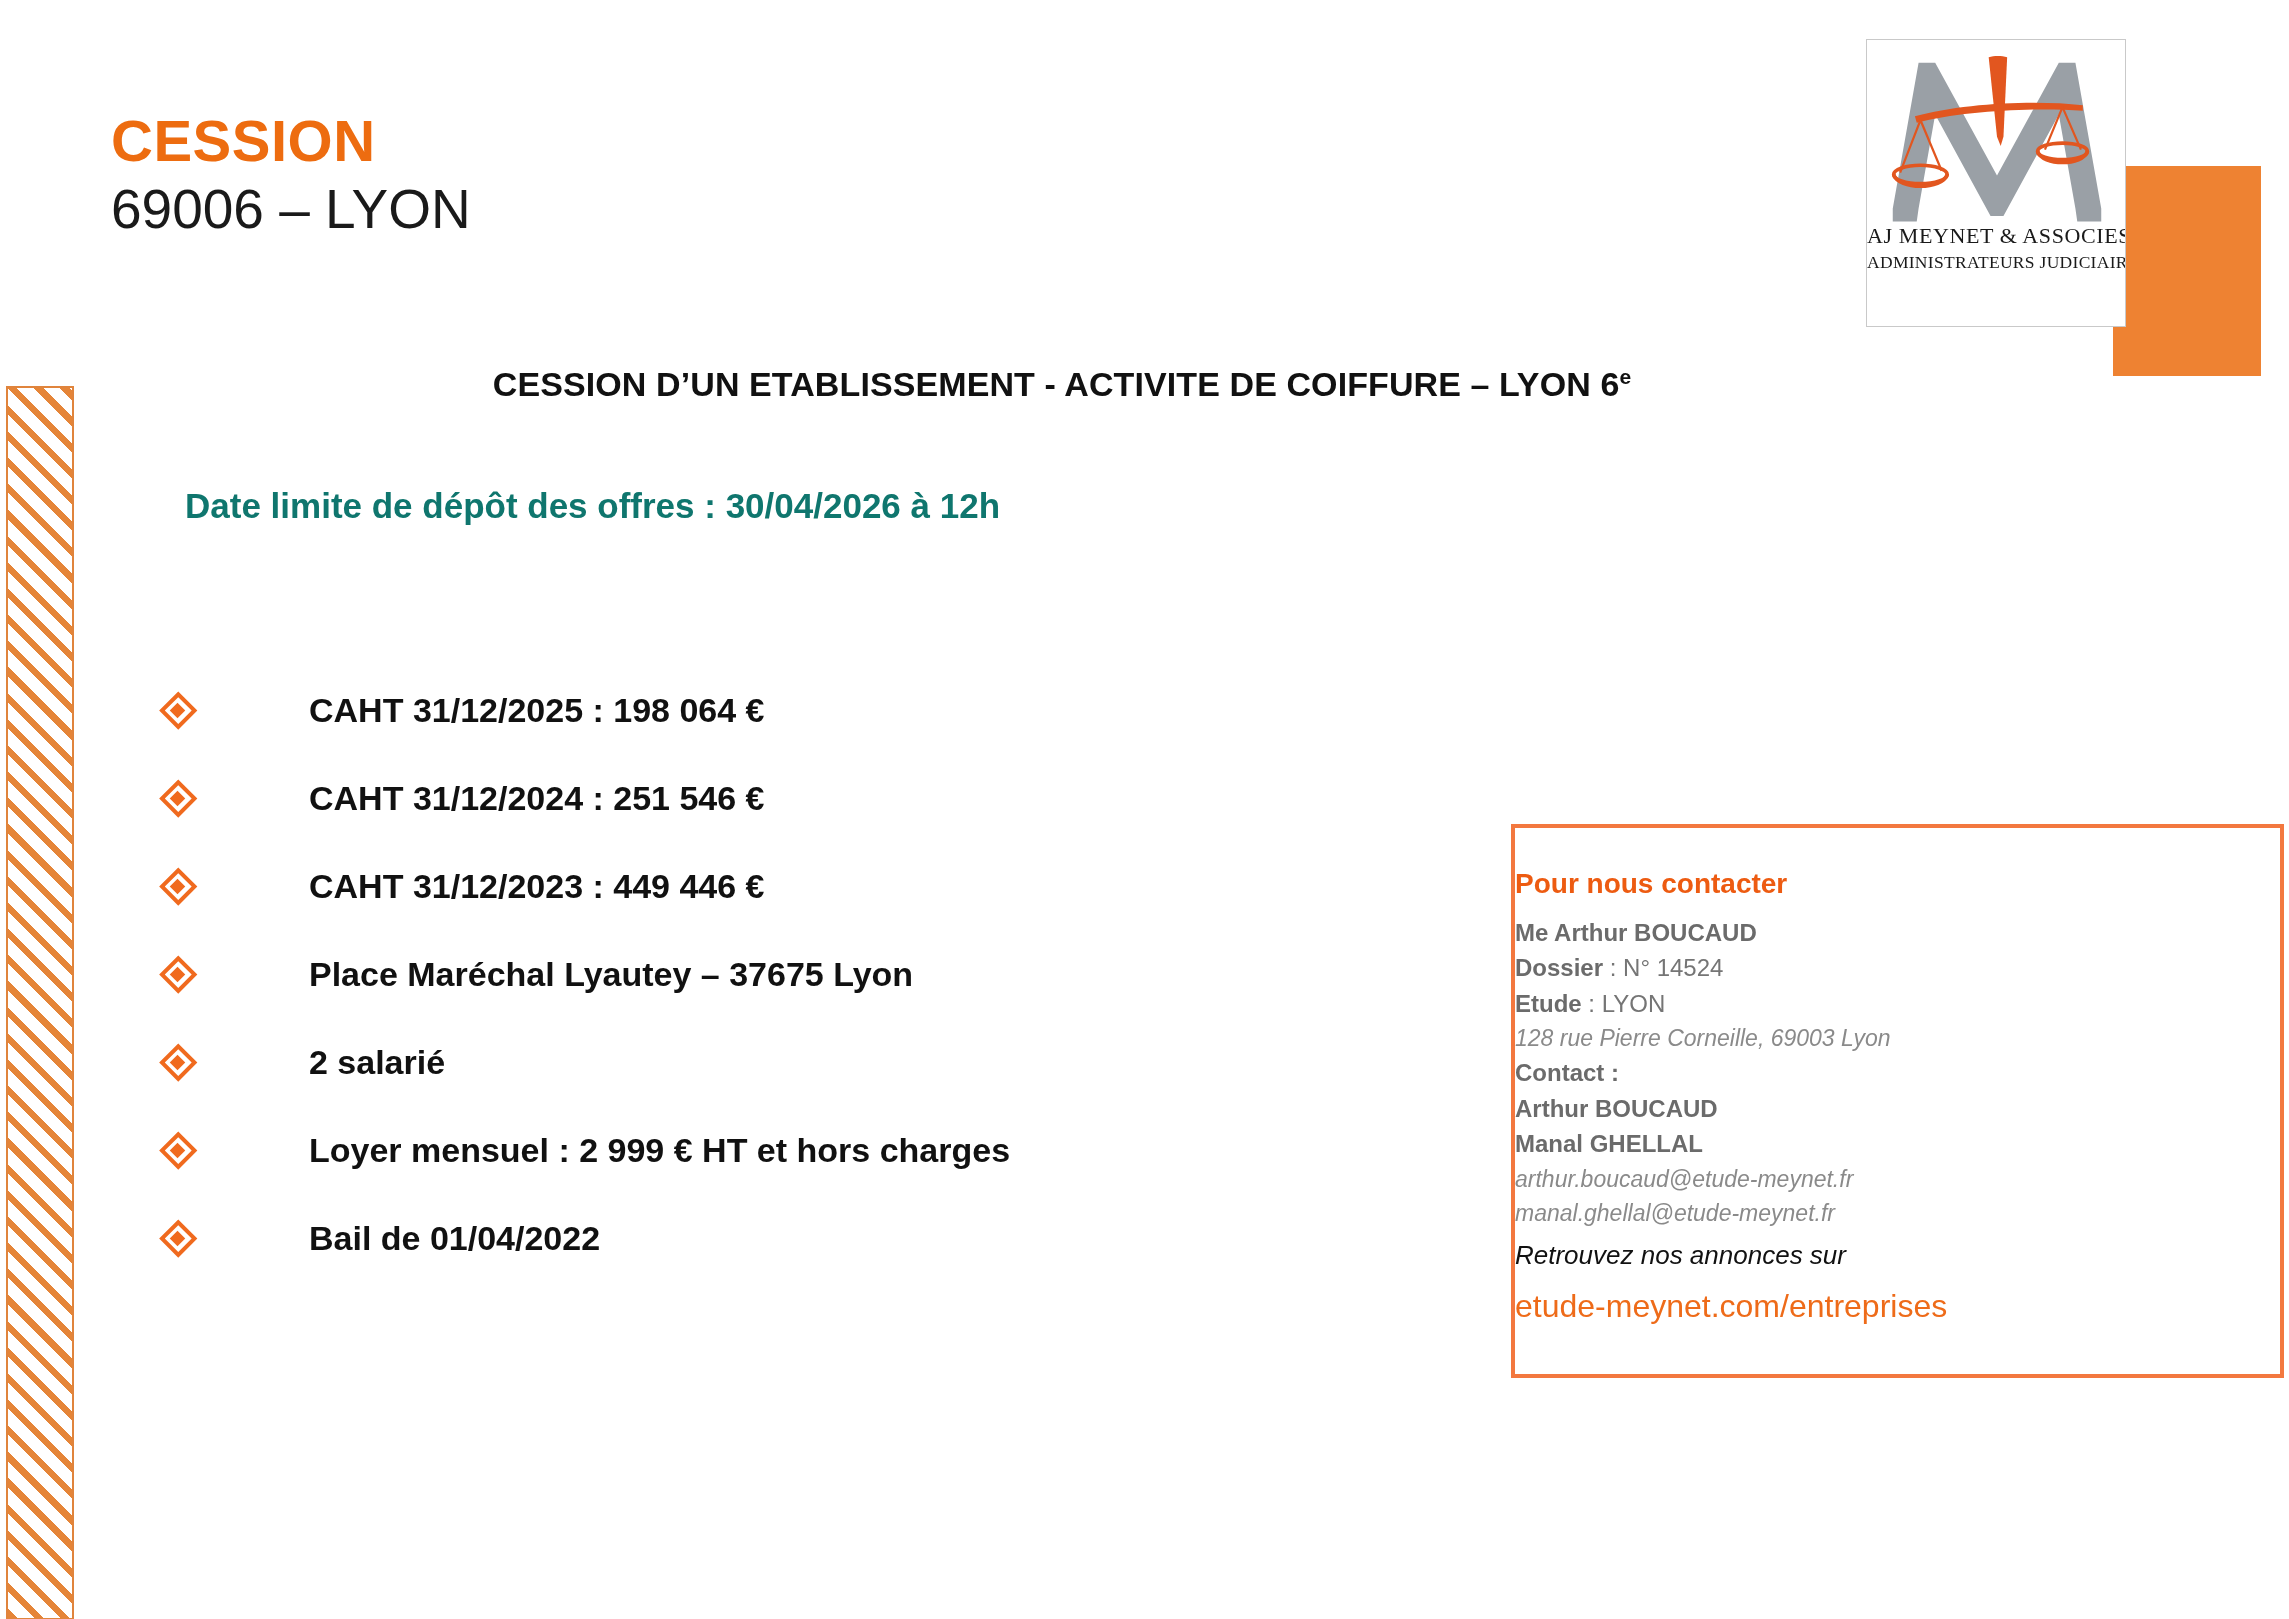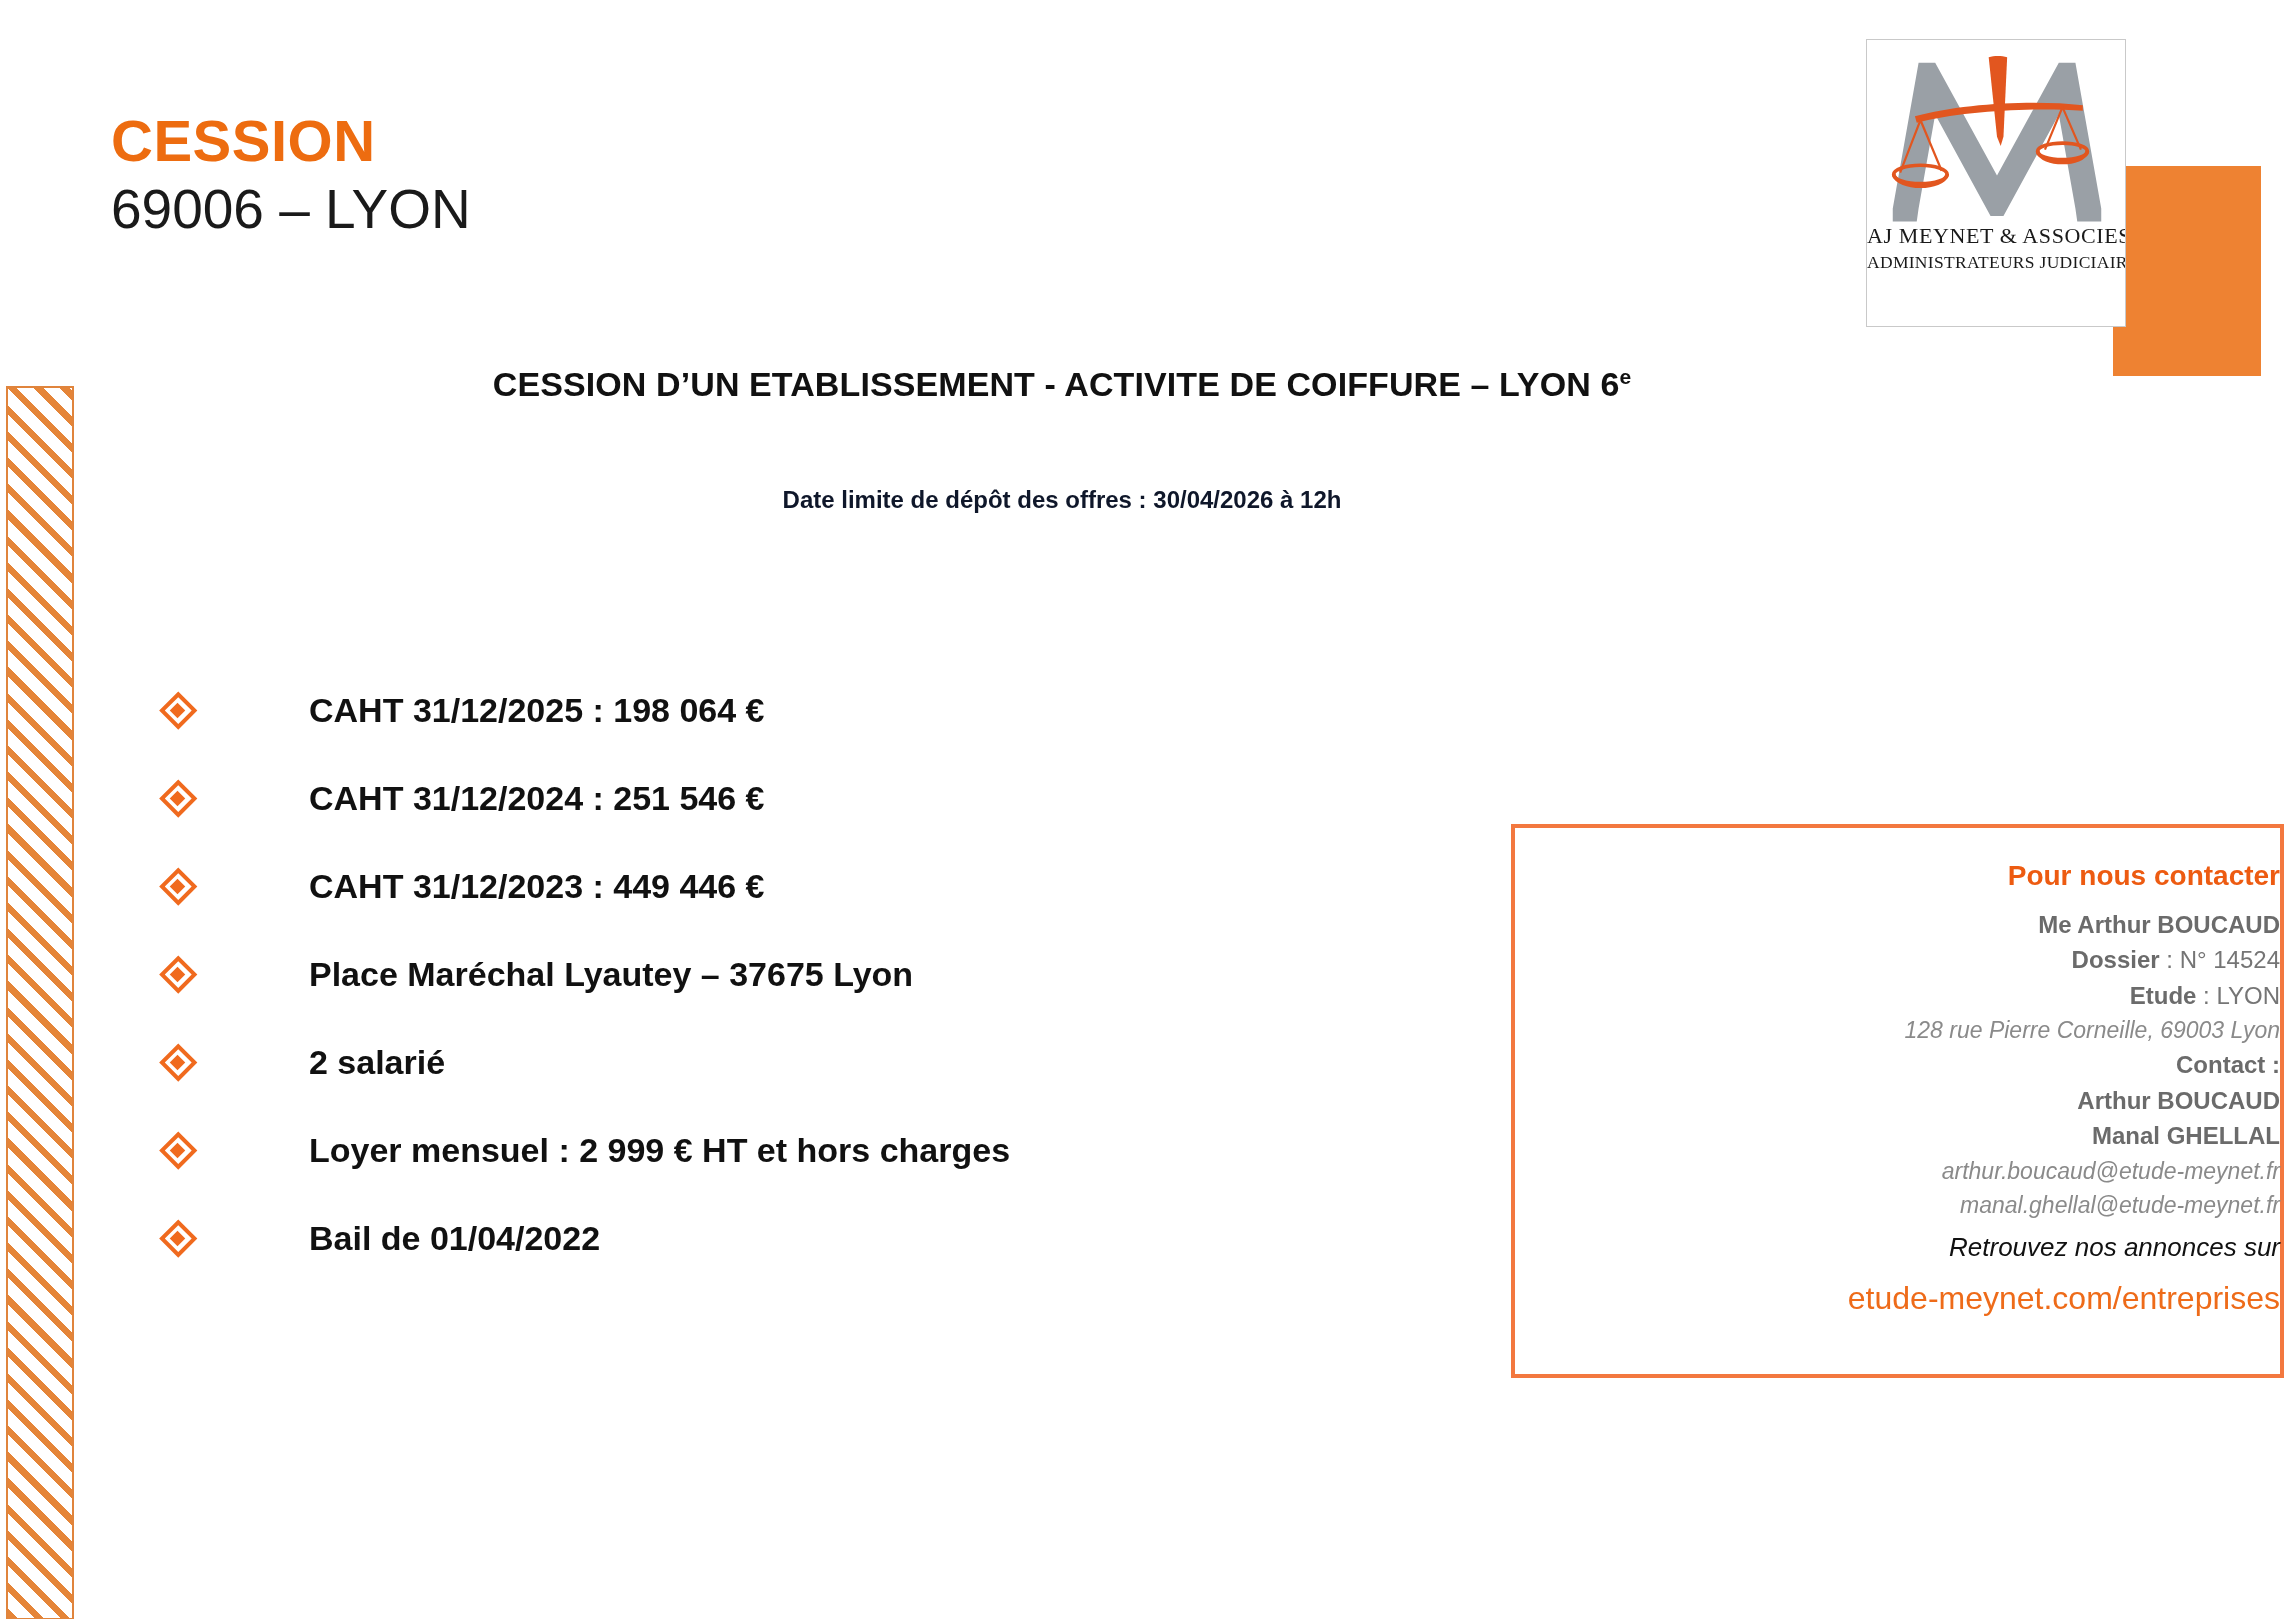--- a/index.html
+++ b/index.html
@@ -128,24 +128,24 @@
     color: #111111;
     letter-spacing: 0.1px;
   }
   #heading-main sup { font-size: 0.62em; vertical-align: super; }
 
   #heading-deadline {
     position: absolute;
     left: 185px;
     top: 486px;
     width: 1754px;
-    text-align: center;
-    font-size: 24px;
-    font-weight: bold;
-    color: #0f172a;
+    text-align: left;
+    font-size: 35px;
+    font-weight: bold;
+    color: #0f766e;
   }
 
   
   #bullet-list {
     position: absolute;
     left: 162px;
     top: 666px;
     width: 1292px;
   }
   .bullet-row {
@@ -190,22 +190,22 @@
   
   #contact-box {
     position: absolute;
     left: 1511px;
     top: 824px;
     width: 773px;
     height: 554px;
     border: 4.6px solid #F3783F;
     box-sizing: border-box;
     background: #ffffff;
-    text-align: right;
-    padding-top: 32px;
+    text-align: left;
+    padding-top: 40px;
   }
   #contact-heading {
     font-size: 28px;
     font-weight: bold;
     color: #ED5B11;
     margin-bottom: 14.8px;
   }
   .contact-line {
     font-size: 24px;
     color: #6f6f6f;

